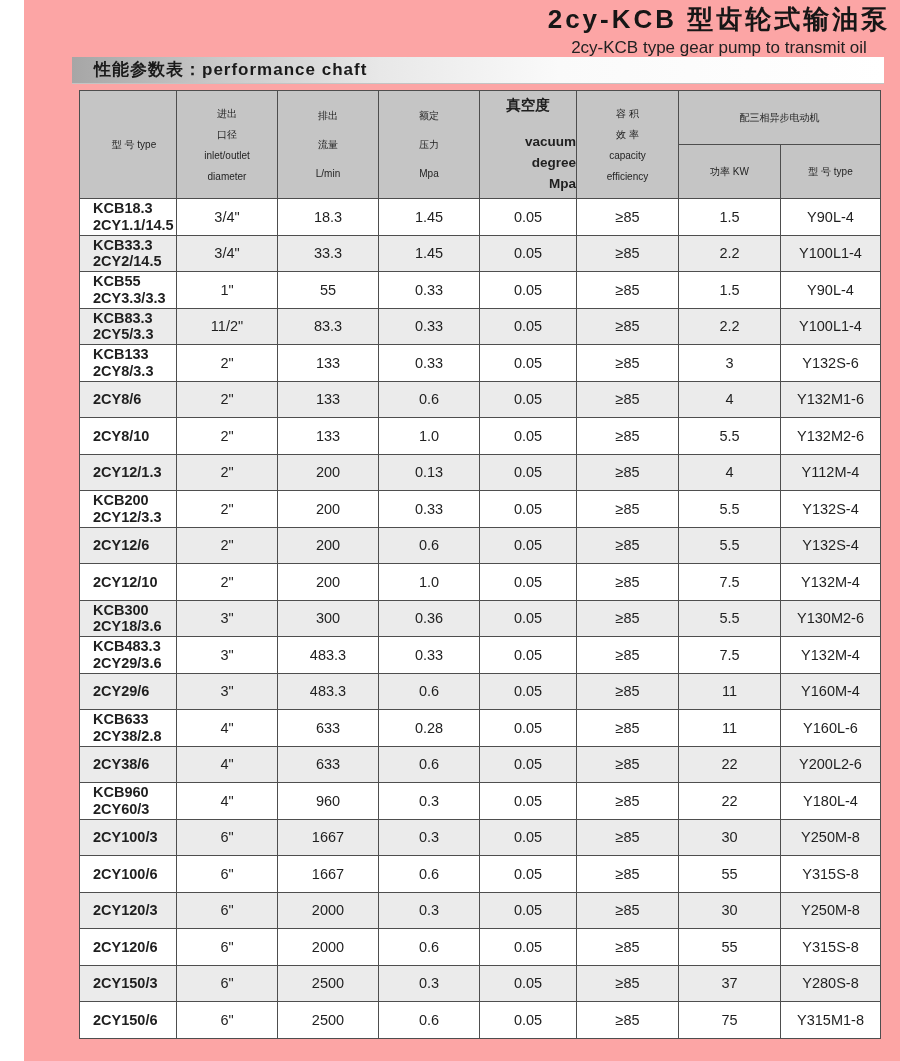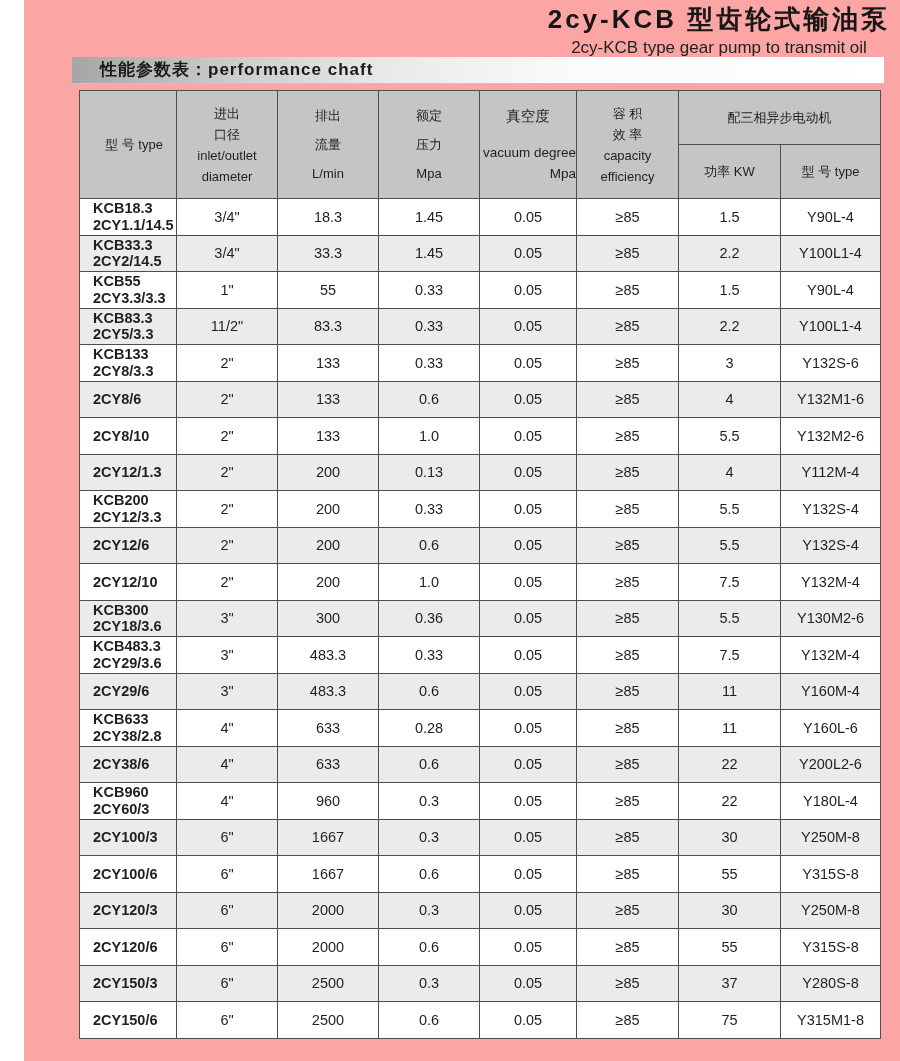--- a/index.html
+++ b/index.html
@@ -43,21 +43,21 @@
     left: 48px;
     top: 57px;
     width: 812px;
     height: 27px;
     box-sizing: border-box;
     background: linear-gradient(to right, #a6a6a6 0%, #c9c9c9 18%, #e8e8e8 38%, #fafafa 60%, #ffffff 100%);
     border-bottom: 1px solid #c4c4c4;
     font-size: 17px;
     font-weight: bold;
     line-height: 26px;
-    padding-left: 28px;
+    padding-left: 22px;
     letter-spacing: 1px;
     color: #1a1a1a;
     white-space: nowrap;
   }
 
   
   table.spec-table {
     position: absolute;
     left: 55px;
     top: 90px;
@@ -69,21 +69,21 @@
     color: #1f1f1f;
   }
   .spec-table th, .spec-table td {
     border: 1px solid #4e4e4e;
     padding: 0;
     overflow: hidden;
   }
   .spec-table thead th {
     background: #c5c5c5;
     font-weight: normal;
-    font-size: 13px;
+    font-size: 10px;
     text-align: center;
     vertical-align: middle;
   }
   .spec-table thead tr.head-top  { height: 54px; }
   .spec-table thead tr.head-sub  { height: 54px; }
   th.h-model { text-align: left; padding-left: 12px; }
   .hline  { line-height: 21px; }
   .hline-wide { line-height: 29px; text-align: center; }
   .hgap-below { margin-bottom: 15px; }
   .hline-tight { line-height: 21px; text-align: right; }
@@ -139,21 +139,21 @@
         <th rowspan="2">
           <div class="hline-wide">排出</div>
           <div class="hline-wide">流量</div>
           <div class="hline-wide">L/min</div>
         </th>
         <th rowspan="2">
           <div class="hline-wide">额定</div>
           <div class="hline-wide">压力</div>
           <div class="hline-wide">Mpa</div>
         </th>
-        <th rowspan="2" style="font-size:13.5px;">
+        <th rowspan="2" style="font-size:13.5px;font-weight:bold;">
           <div class="hline hgap-below" style="font-size:14.5px;">真空度</div>
           <div class="hline-tight">vacuum degree</div>
           <div class="hline-tight">Mpa</div>
         </th>
         <th rowspan="2">
           <div class="hline">容 积</div>
           <div class="hline">效 率</div>
           <div class="hline">capacity</div>
           <div class="hline">efficiency</div>
         </th>

